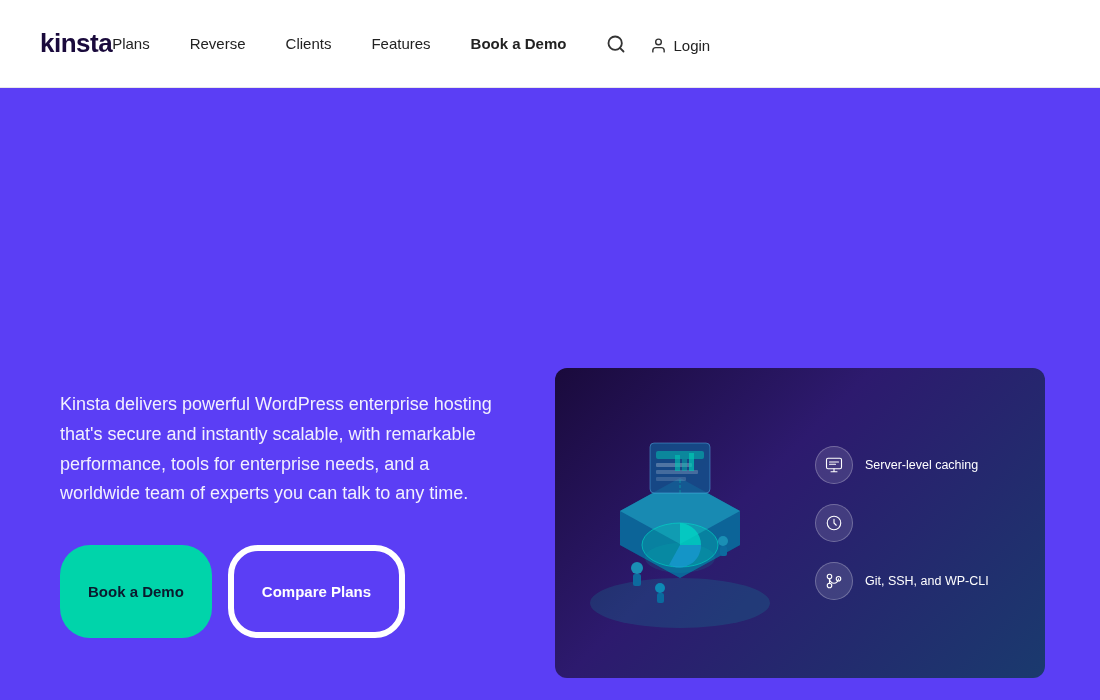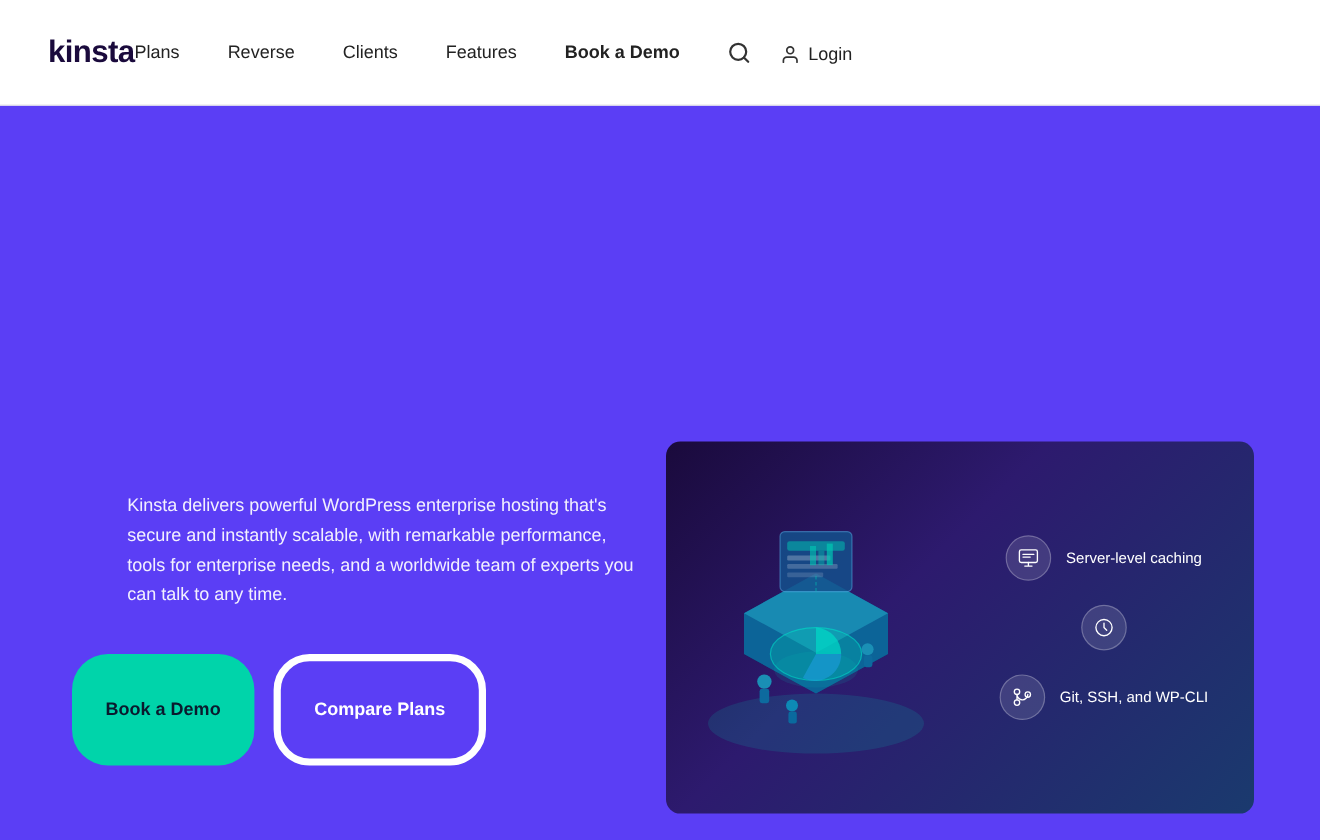--- a/index.html
+++ b/index.html
@@ -78,26 +78,25 @@
 
     .hero-content h1 {
       font-size: 52px;
       font-weight: 800;
       line-height: 1.1;
       margin-bottom: 24px;
       letter-spacing: -1px;
     }
 
     .hero-content p {
-      font-size: 15px;
+      font-size: 18px;
       line-height: 1.65;
       color: rgba(255,255,255,0.92);
       margin-bottom: 36px;
       max-width: 440px;
-      margin-left: 46px;
     }
 
     .hero-buttons {
       display: flex;
       gap: 16px;
     }
 
     .btn-demo {
       background: #00d4aa;
       color: #0a1a2e;
@@ -156,21 +155,20 @@
       flex-direction: column;
       justify-content: center;
       gap: 20px;
       padding: 24px 20px 24px 10px;
     }
 
     .feature-item {
       display: flex;
       align-items: center;
       gap: 12px;
-      justify-content: center;
     }
 
     .feature-icon-circle {
       width: 38px;
       height: 38px;
       border-radius: 50%;
       background: rgba(255,255,255,0.12);
       border: 1.5px solid rgba(255,255,255,0.25);
       display: flex;
       align-items: center;

